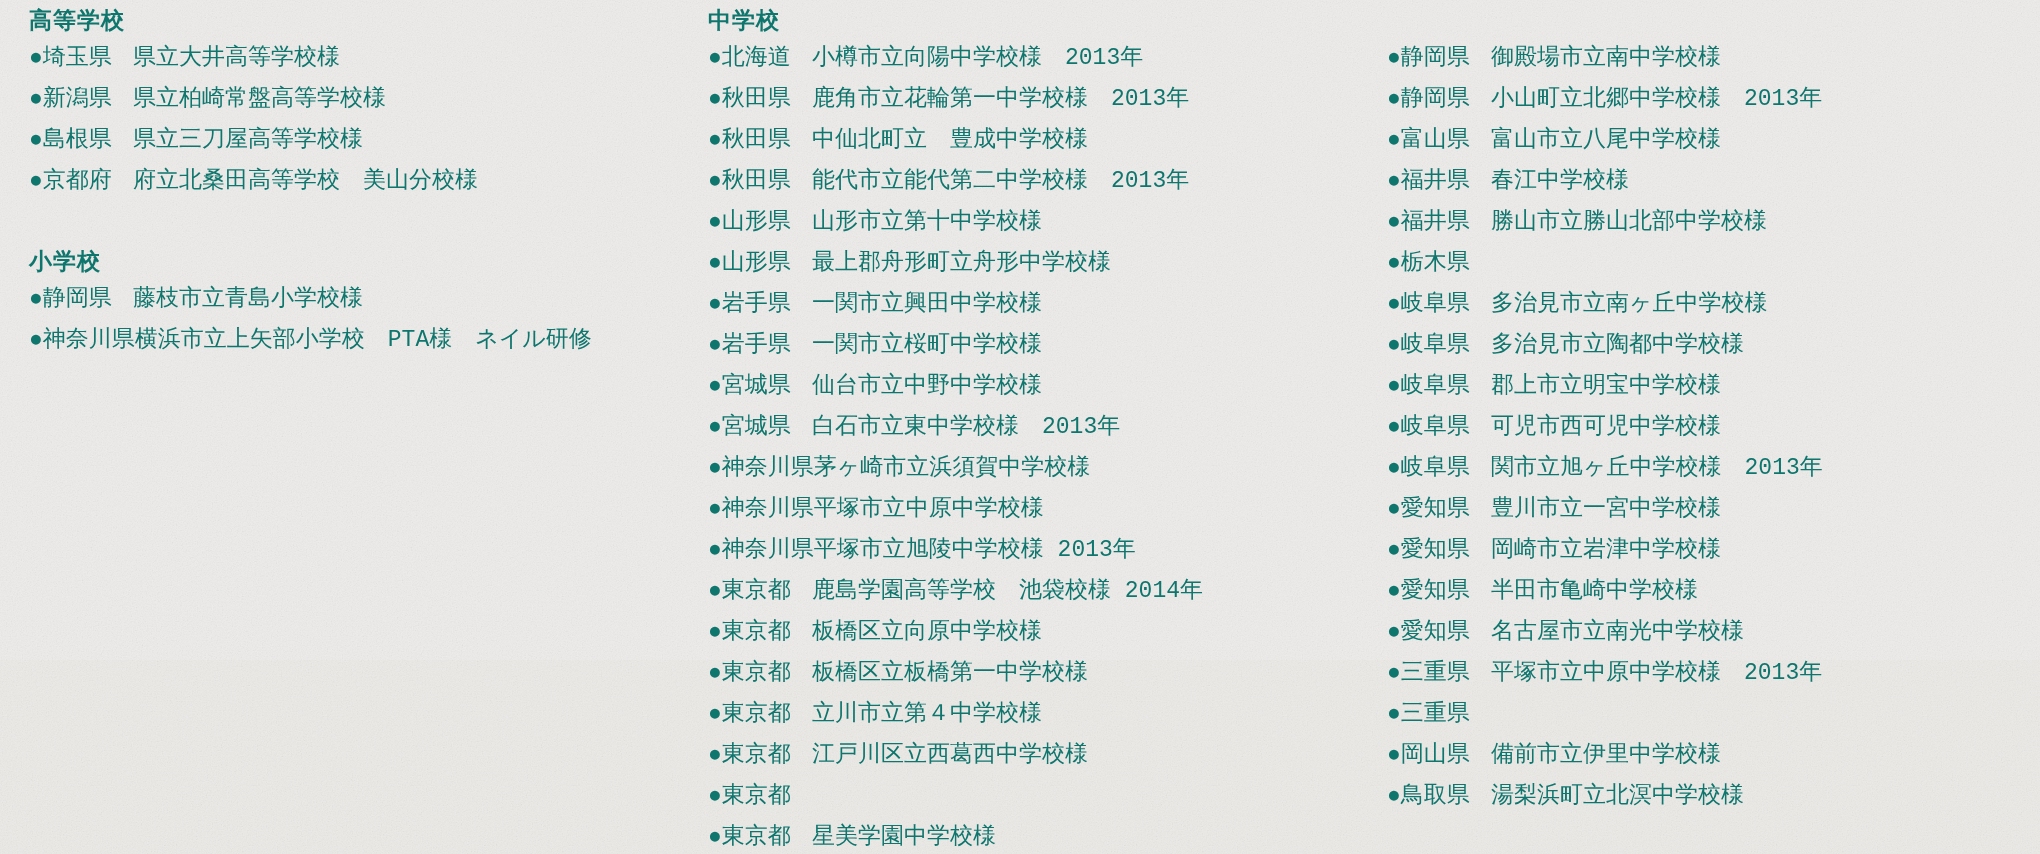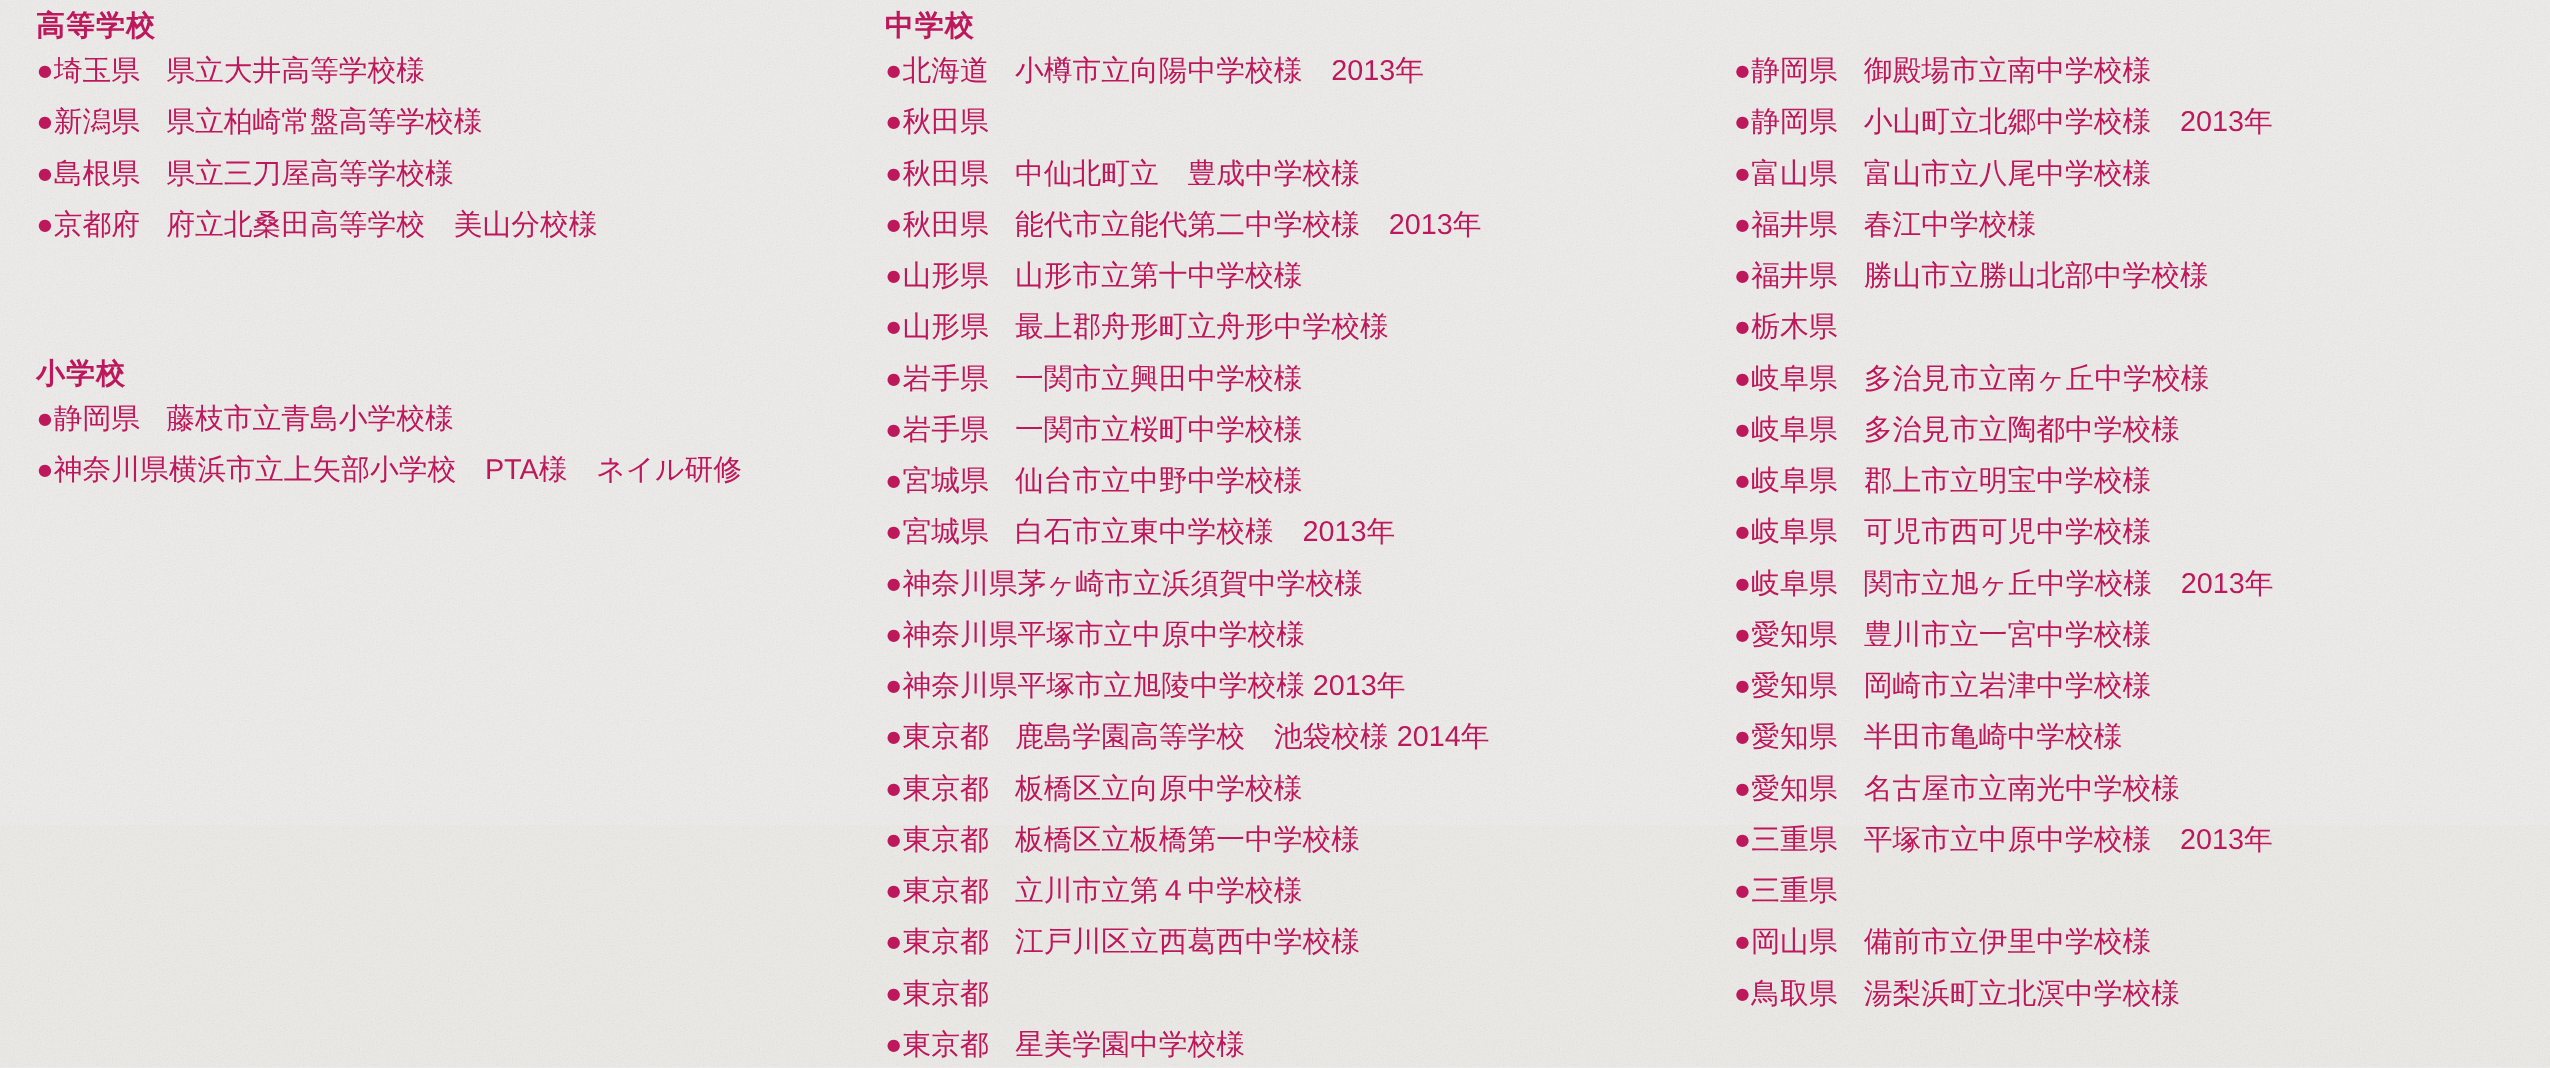--- a/index.html
+++ b/index.html
@@ -3,30 +3,30 @@
 <meta charset="utf-8">
 <style>
   html, body { margin: 0; padding: 0; }
   body {
     width: 2040px; height: 854px; overflow: hidden;
     background: #eceae7;
   }
   .page {
     position: relative; width: 2040px; height: 660px;
     background: #edecea;
-    color: #be185d;
-    font-family: Liberation Sans, sans-serif;
+    color: #0f766e;
+    font-family: Liberation Mono, monospace;
     font-size: 23px;
   }
   .texture { position: absolute; left: 0; top: 0; pointer-events: none; }
   .col { position: absolute; top: 0; }
   .col-left  { left: 29px;   width: 660px; }
   .col-mid   { left: 708px;  width: 660px; }
   .col-right { left: 1387px; width: 640px; top: 41px; }
-  .section + .section { margin-top: 73px; }
+  .section + .section { margin-top: 36px; }
   .heading {
     margin: 0; padding: 0;
     height: 41px; display: flex; align-items: center;
     font-size: 23px; font-weight: bold; letter-spacing: 1px;
   }
   .row {
     height: 41px; display: flex; align-items: flex-start;
     white-space: pre;
   }
   .pref { display: inline-block; min-width: 104px; }
@@ -66,21 +66,21 @@
           <div class="row"><span class="pref"><span class="bullet">●</span>神奈川県</span><span class="school">横浜市立上矢部小学校　PTA様　ネイル研修</span></div>
         </div>
     </section>
   </div>
 
   <div class="col col-mid">
     <section class="section">
       <h2 class="heading">中学校</h2>
       <div class="rows">
           <div class="row"><span class="pref"><span class="bullet">●</span>北海道</span><span class="school">小樽市立向陽中学校様　2013年</span></div>
-          <div class="row"><span class="pref"><span class="bullet">●</span>秋田県</span></div>
+          <div class="row"><span class="pref"><span class="bullet">●</span>秋田県</span><span class="school">鹿角市立花輪第一中学校様　2013年</span></div>
           <div class="row"><span class="pref"><span class="bullet">●</span>秋田県</span><span class="school">中仙北町立　豊成中学校様</span></div>
           <div class="row"><span class="pref"><span class="bullet">●</span>秋田県</span><span class="school">能代市立能代第二中学校様　2013年</span></div>
           <div class="row"><span class="pref"><span class="bullet">●</span>山形県</span><span class="school">山形市立第十中学校様</span></div>
           <div class="row"><span class="pref"><span class="bullet">●</span>山形県</span><span class="school">最上郡舟形町立舟形中学校様</span></div>
           <div class="row"><span class="pref"><span class="bullet">●</span>岩手県</span><span class="school">一関市立興田中学校様</span></div>
           <div class="row"><span class="pref"><span class="bullet">●</span>岩手県</span><span class="school">一関市立桜町中学校様</span></div>
           <div class="row"><span class="pref"><span class="bullet">●</span>宮城県</span><span class="school">仙台市立中野中学校様</span></div>
           <div class="row"><span class="pref"><span class="bullet">●</span>宮城県</span><span class="school">白石市立東中学校様　2013年</span></div>
           <div class="row"><span class="pref"><span class="bullet">●</span>神奈川県</span><span class="school">茅ヶ崎市立浜須賀中学校様</span></div>
           <div class="row"><span class="pref"><span class="bullet">●</span>神奈川県</span><span class="school">平塚市立中原中学校様</span></div>

